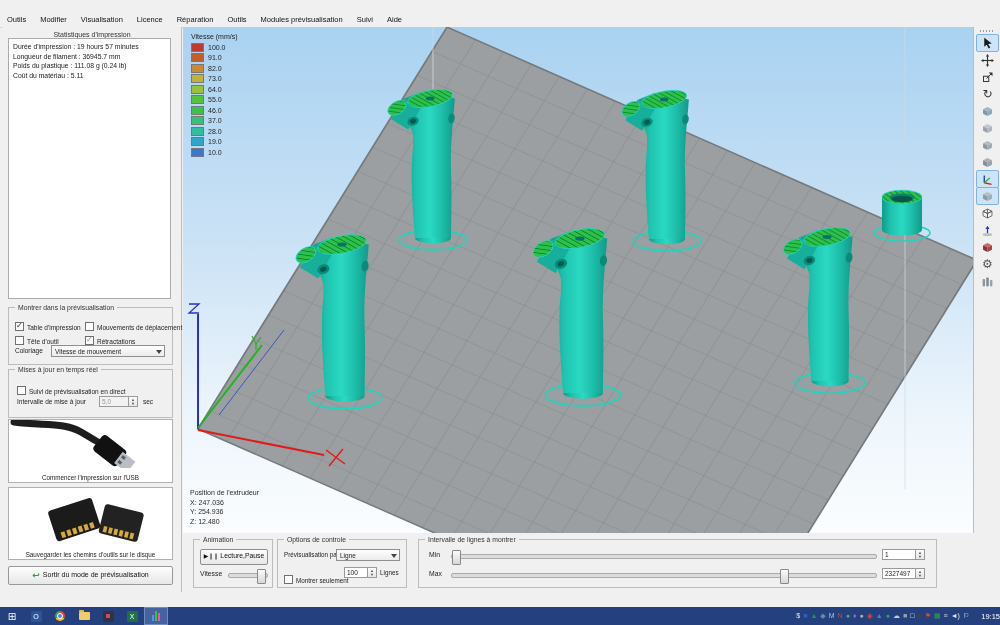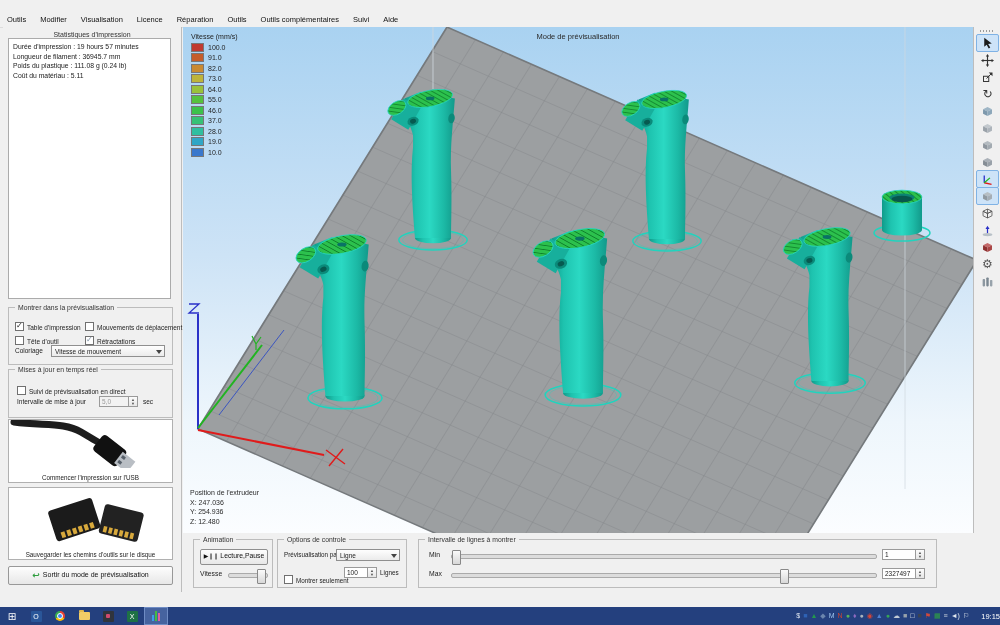--- a/index.html
+++ b/index.html
@@ -84,21 +84,21 @@
 
 
   <div class="abs menubar">
 
   <div class="menu-item">Outils</div>
       <div class="menu-item">Modifier</div>
       <div class="menu-item">Visualisation</div>
       <div class="menu-item">Licence</div>
       <div class="menu-item">Réparation</div>
       <div class="menu-item">Outils</div>
-      <div class="menu-item">Outils complémentaires</div>
+      <div class="menu-item">Modules prévisualisation</div>
       <div class="menu-item">Suivi</div>
       <div class="menu-item">Aide</div>
     </div>
 
   <div class="abs left-panel">
     <div class="abs panel-title" style="top:4px;">Statistiques d'impression</div>
     <div class="abs stats-box">
 
     <div>Durée d'impression : 19 hours 57 minutes</div>
         <div>Longueur de filament : 36945.7 mm</div>
@@ -260,21 +260,20 @@
         <line x1="15" y1="402" x2="15" y2="287" stroke="#2a31c8" stroke-width="2"></line>
         <polyline points="6,277 16,277 6,286 16,286" fill="none" stroke="#2a31c8" stroke-width="1.3"></polyline>
         <line x1="15" y1="401" x2="79" y2="318" stroke="#21b421" stroke-width="2"></line>
         <path d="M73 317 L69 309 M73 317 L78 310 M73 317 L73 323" stroke="#21b421" stroke-width="1.2" fill="none"></path>
         <line x1="15" y1="403" x2="141" y2="428" stroke="#e01b1b" stroke-width="2"></line>
         <path d="M143 423 L162 437 M160 422 L146 439" stroke="#e01b1b" stroke-width="1.4"></path>
       </g>
     </svg>
   </div>
 
-  <div class="abs mode-label">Mode de prévisualisation</div>
 
   <div class="abs legend">
     <div class="legend-title">Vitesse (mm/s)</div>
     <div>
 
         <div class="legend-row">
           <span class="legend-swatch" style="background: rgb(192, 58, 48);"></span>
           <span>100.0</span>
         </div>
 

